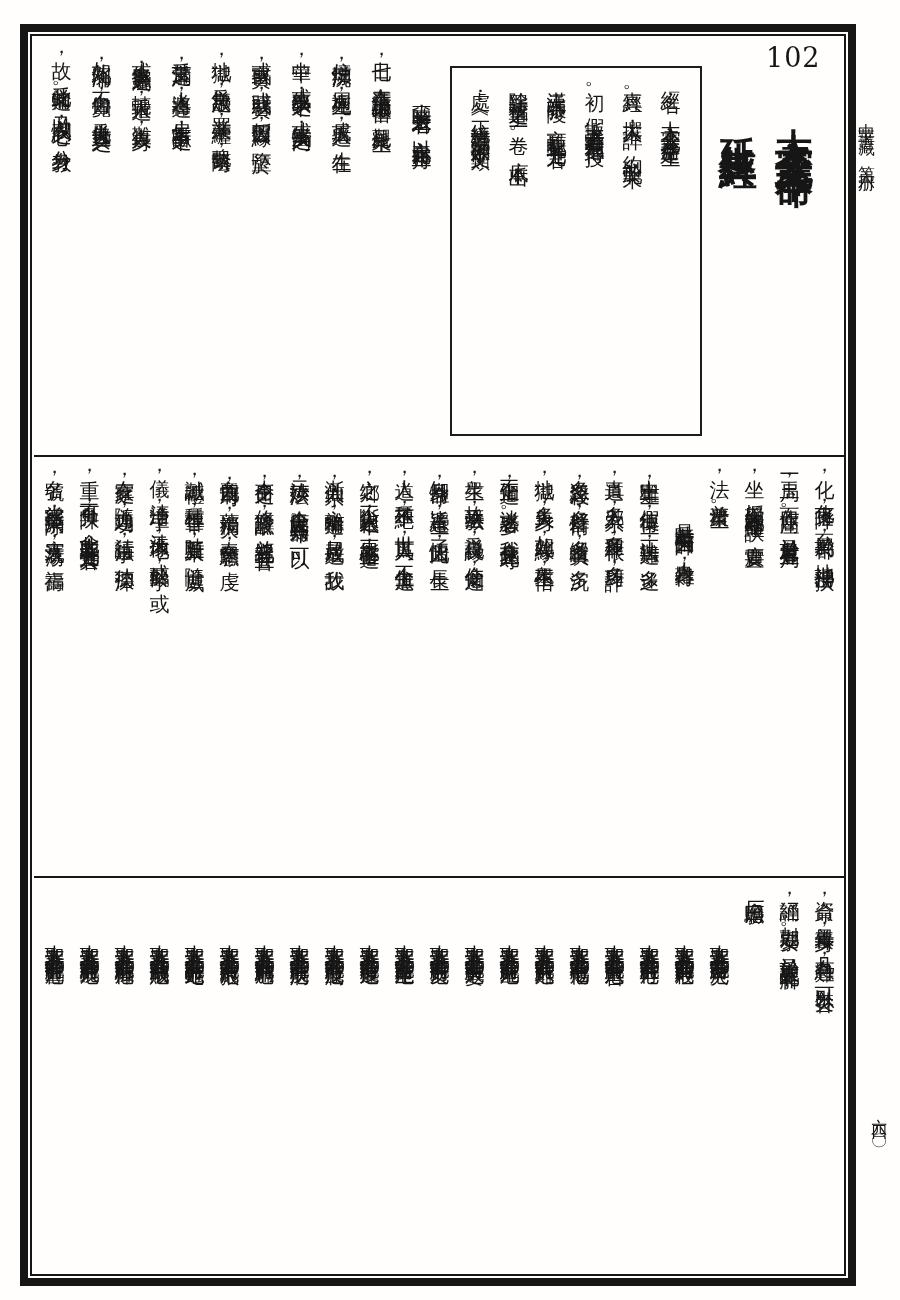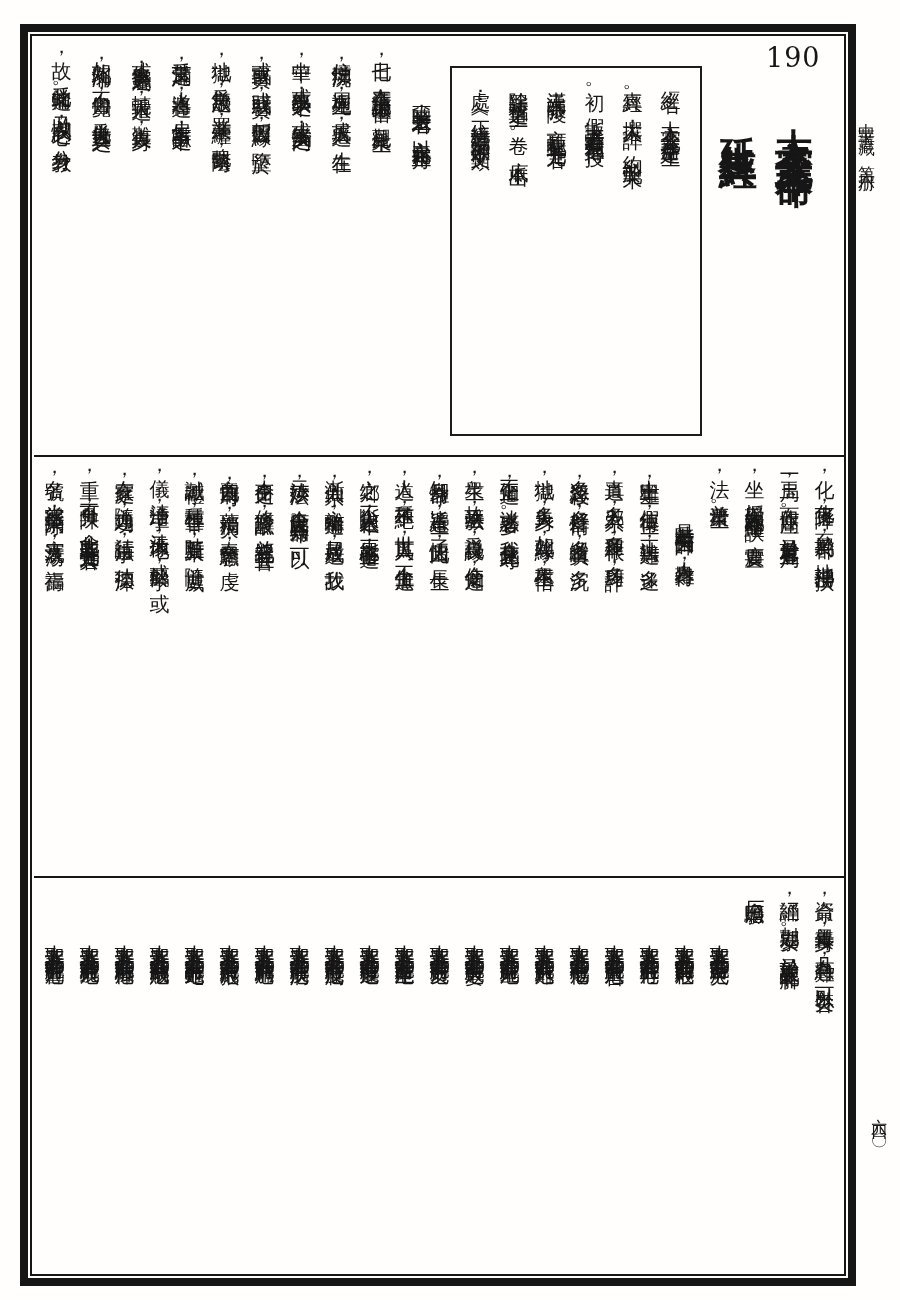--- a/index.html
+++ b/index.html
@@ -74,21 +74,21 @@
 <div class="page">
 
   <div class="frame">
     <div class="frame-inner"></div>
   </div>
 
   <div class="running-title">中華道藏　第六册</div>
 
   <div class="page-number">六四〇</div>
 
-  <div class="doc-number">190</div>
+  <div class="doc-number">102</div>
 
   <div class="band band1">
     <div class="col-t col-t1">太上玄靈北斗本命</div>
     <div class="col-t col-t2">延生真經</div>
     <div class="abstract-box">
         <div class="col abs-col">經名：太上玄靈北斗本命延生</div>
         <div class="col abs-col">真經。撰人不詳，約出於北宋</div>
         <div class="col abs-col">初。假託太上老君在蜀郡傳授</div>
         <div class="col abs-col">漢天師張陵，言醮祀北斗七元君</div>
         <div class="col abs-col">除罪祈福之事。一卷。底本出</div>

